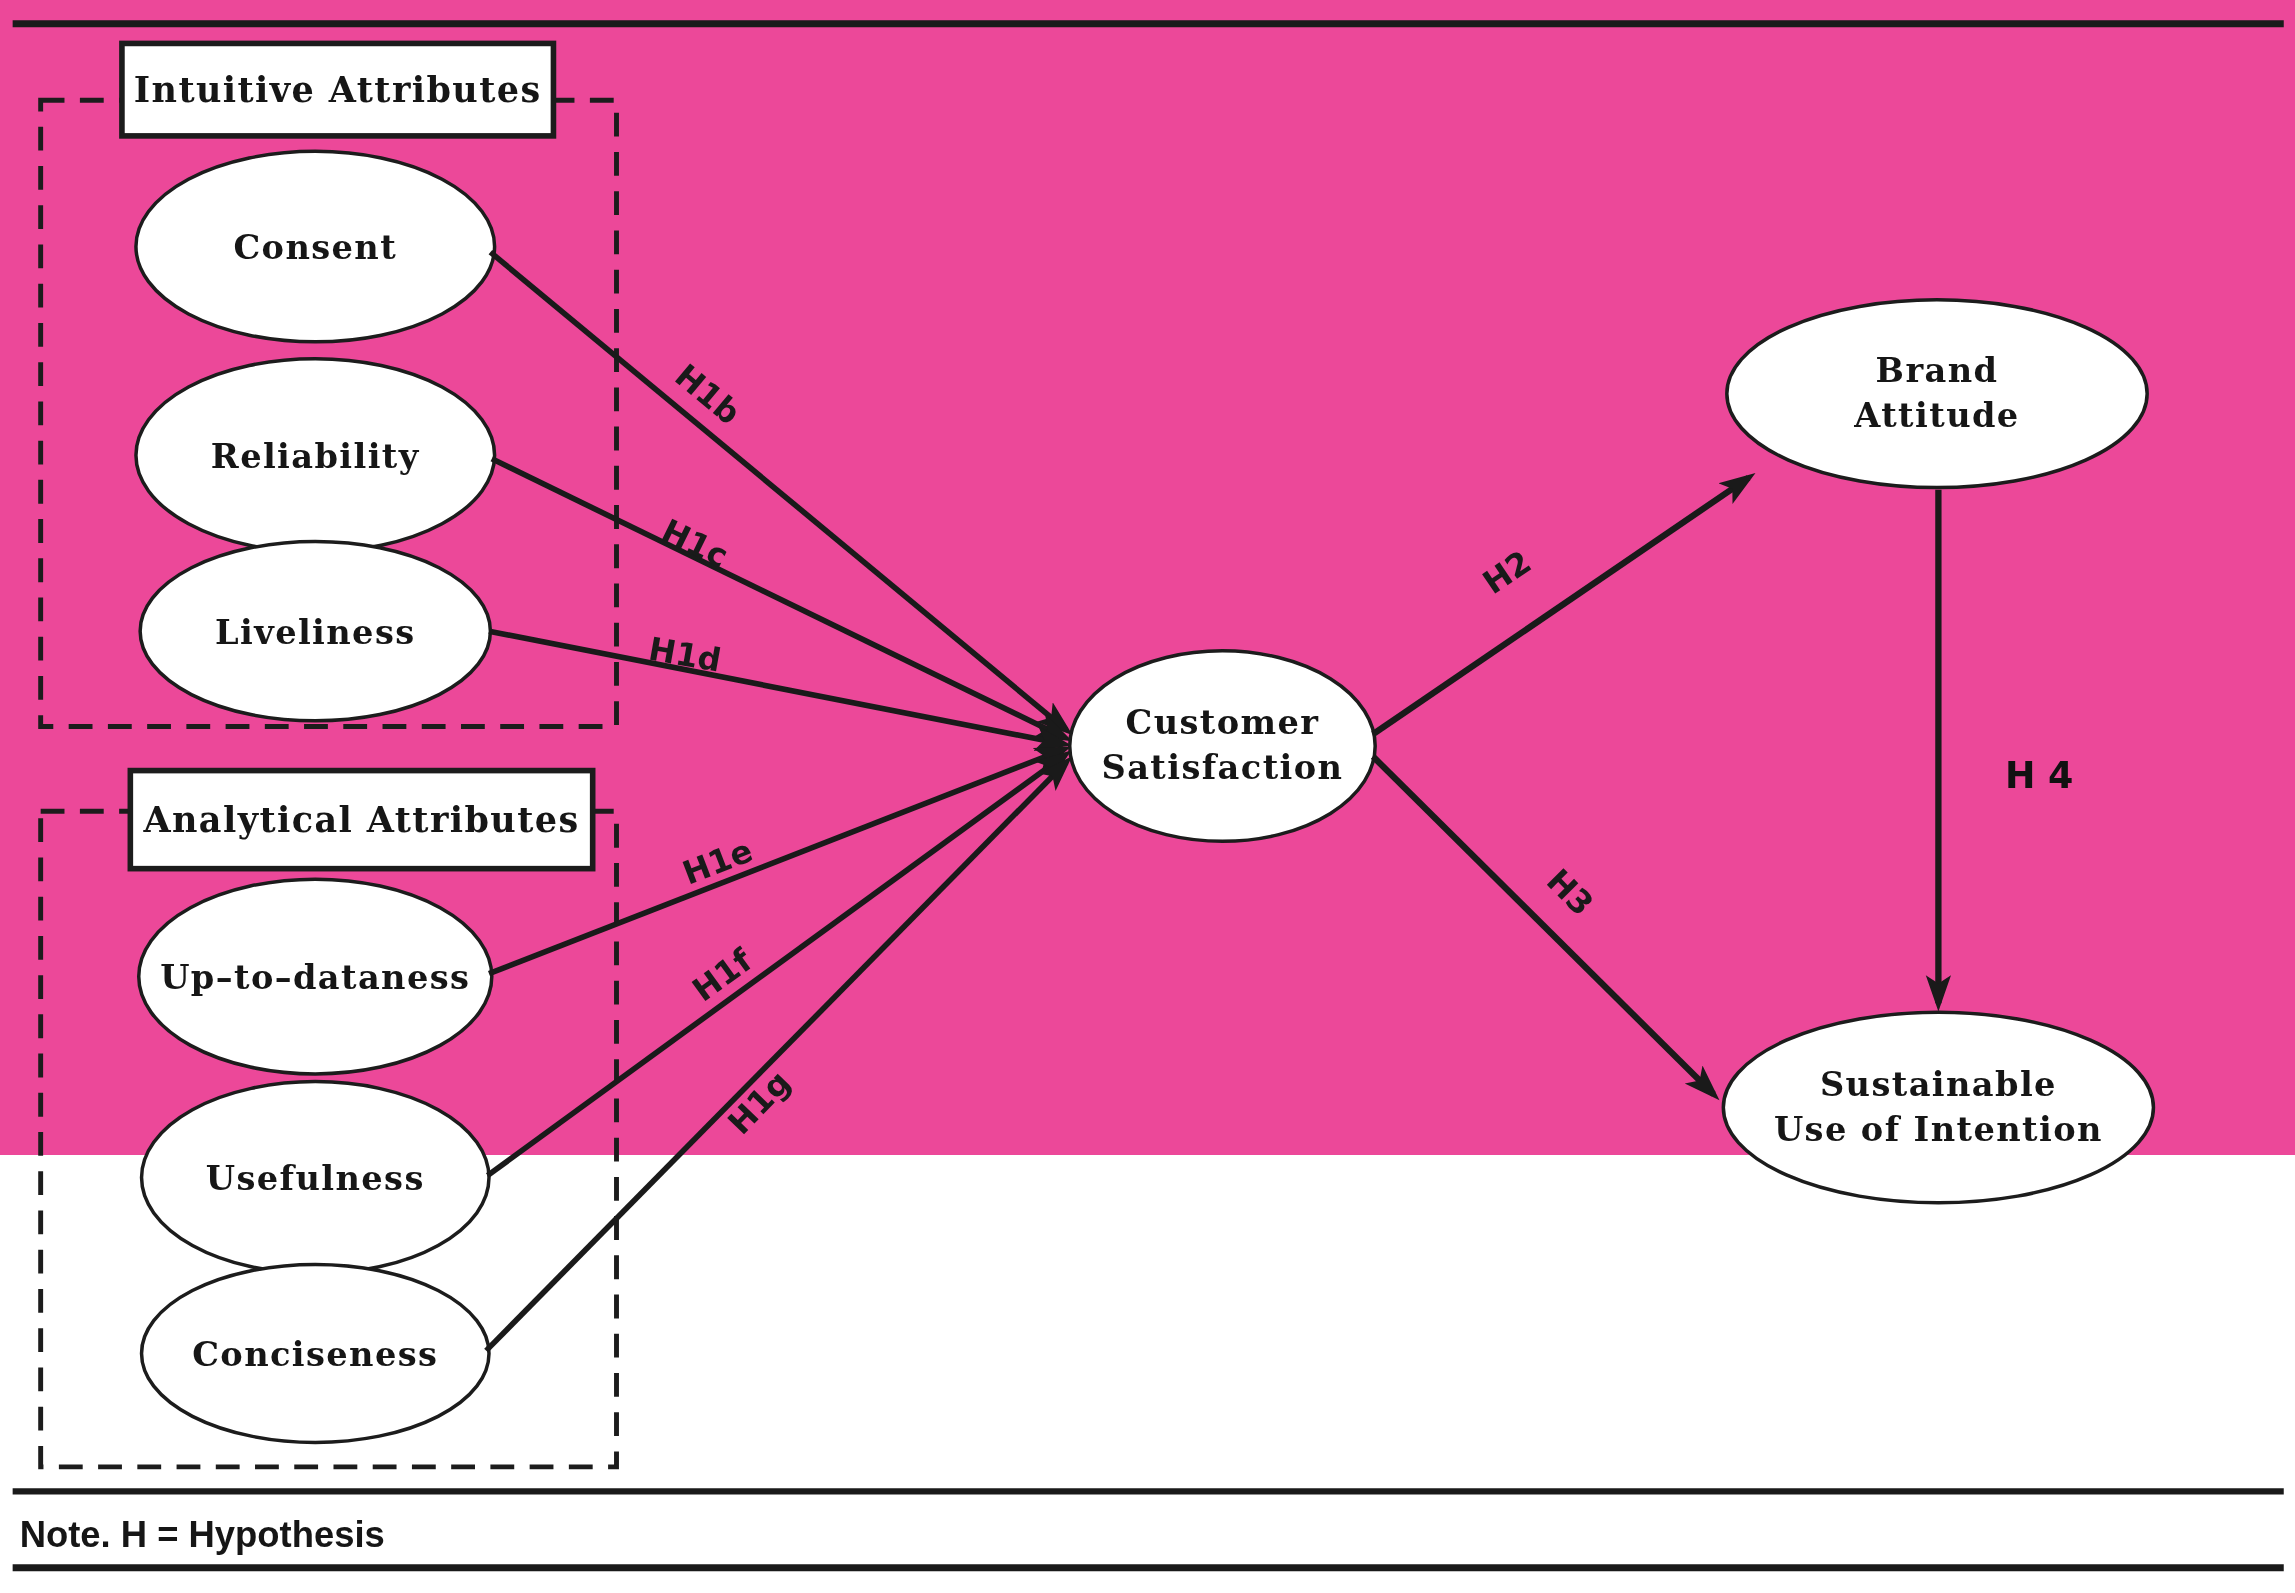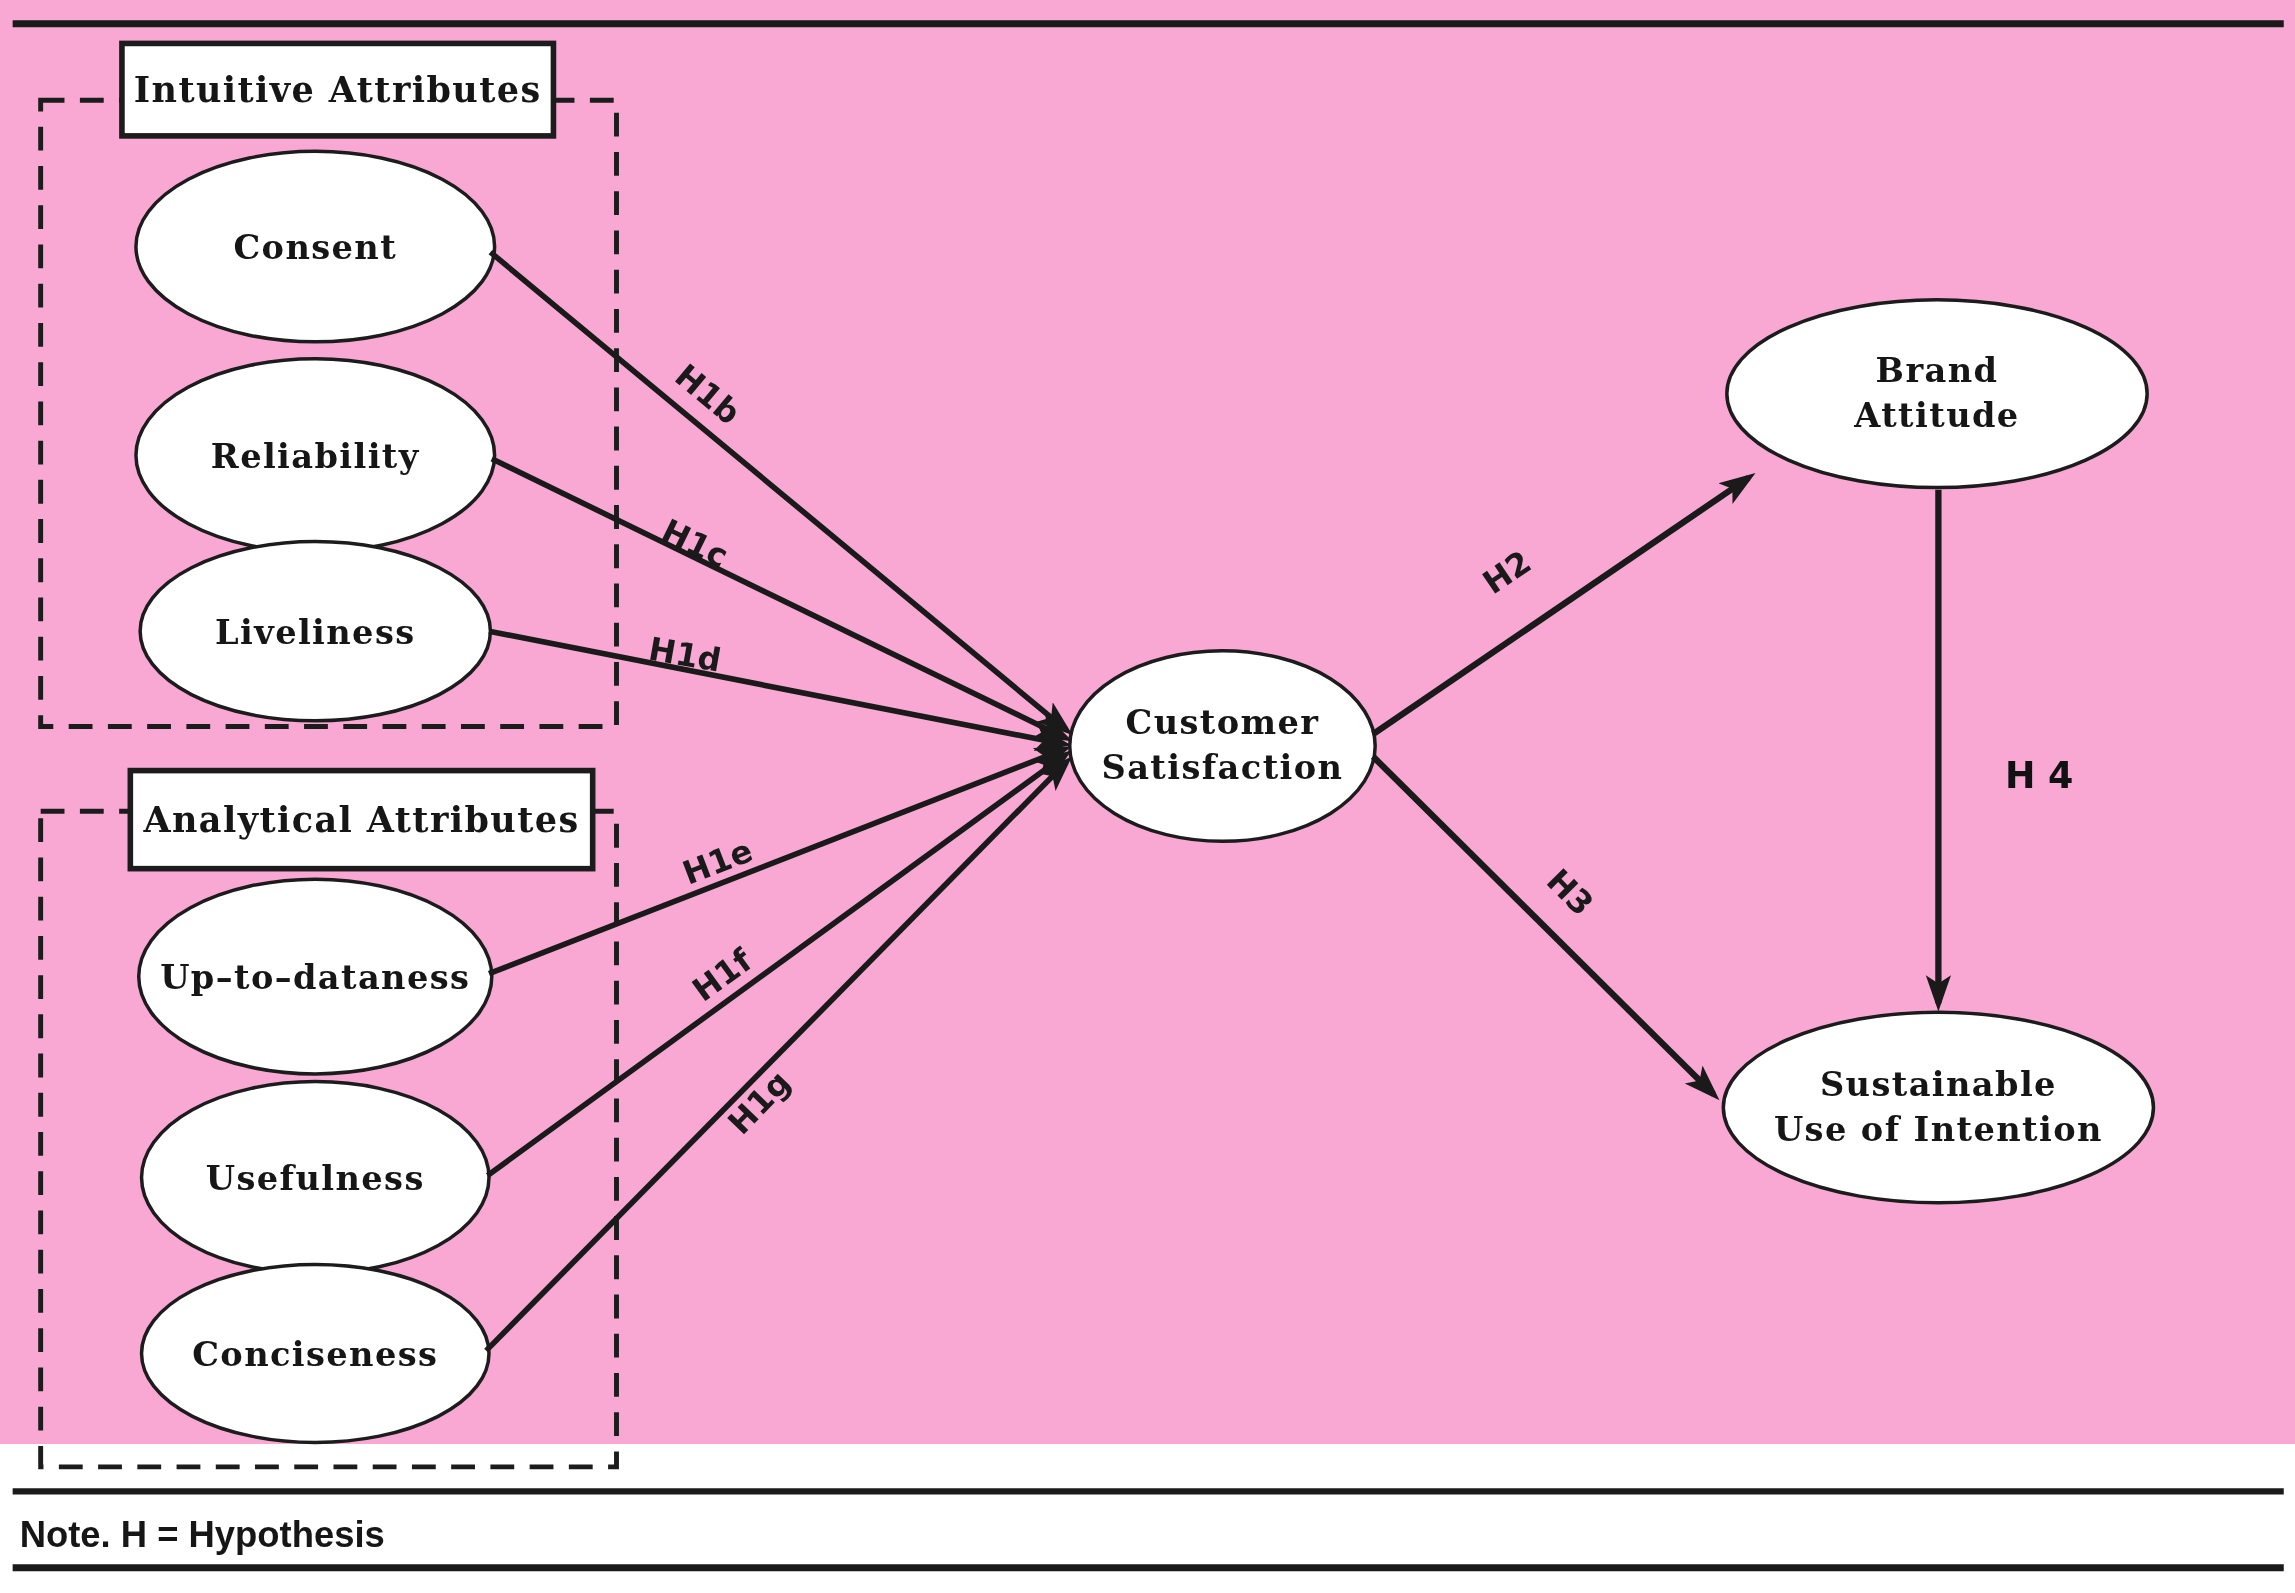--- a/index.html
+++ b/index.html
@@ -6,22 +6,22 @@
     margin: 0;
     padding: 0;
     background: #ffffff;
     width: 2295px;
     height: 1593px;
     overflow: hidden;
   }
   .figure-wrap {
     position: relative;
     width: 2295px;
-    height: 1444px;
-    background: #f9a8d4;
+    height: 1155px;
+    background: #ec4899;
   }
   svg { display: block; }
   .node-label {
     font-family: "DejaVu Serif", "Liberation Serif", serif;
     font-weight: 700;
     font-size: 48px;
     fill: #161616;
     letter-spacing: 2px;
     text-anchor: middle;
   }

